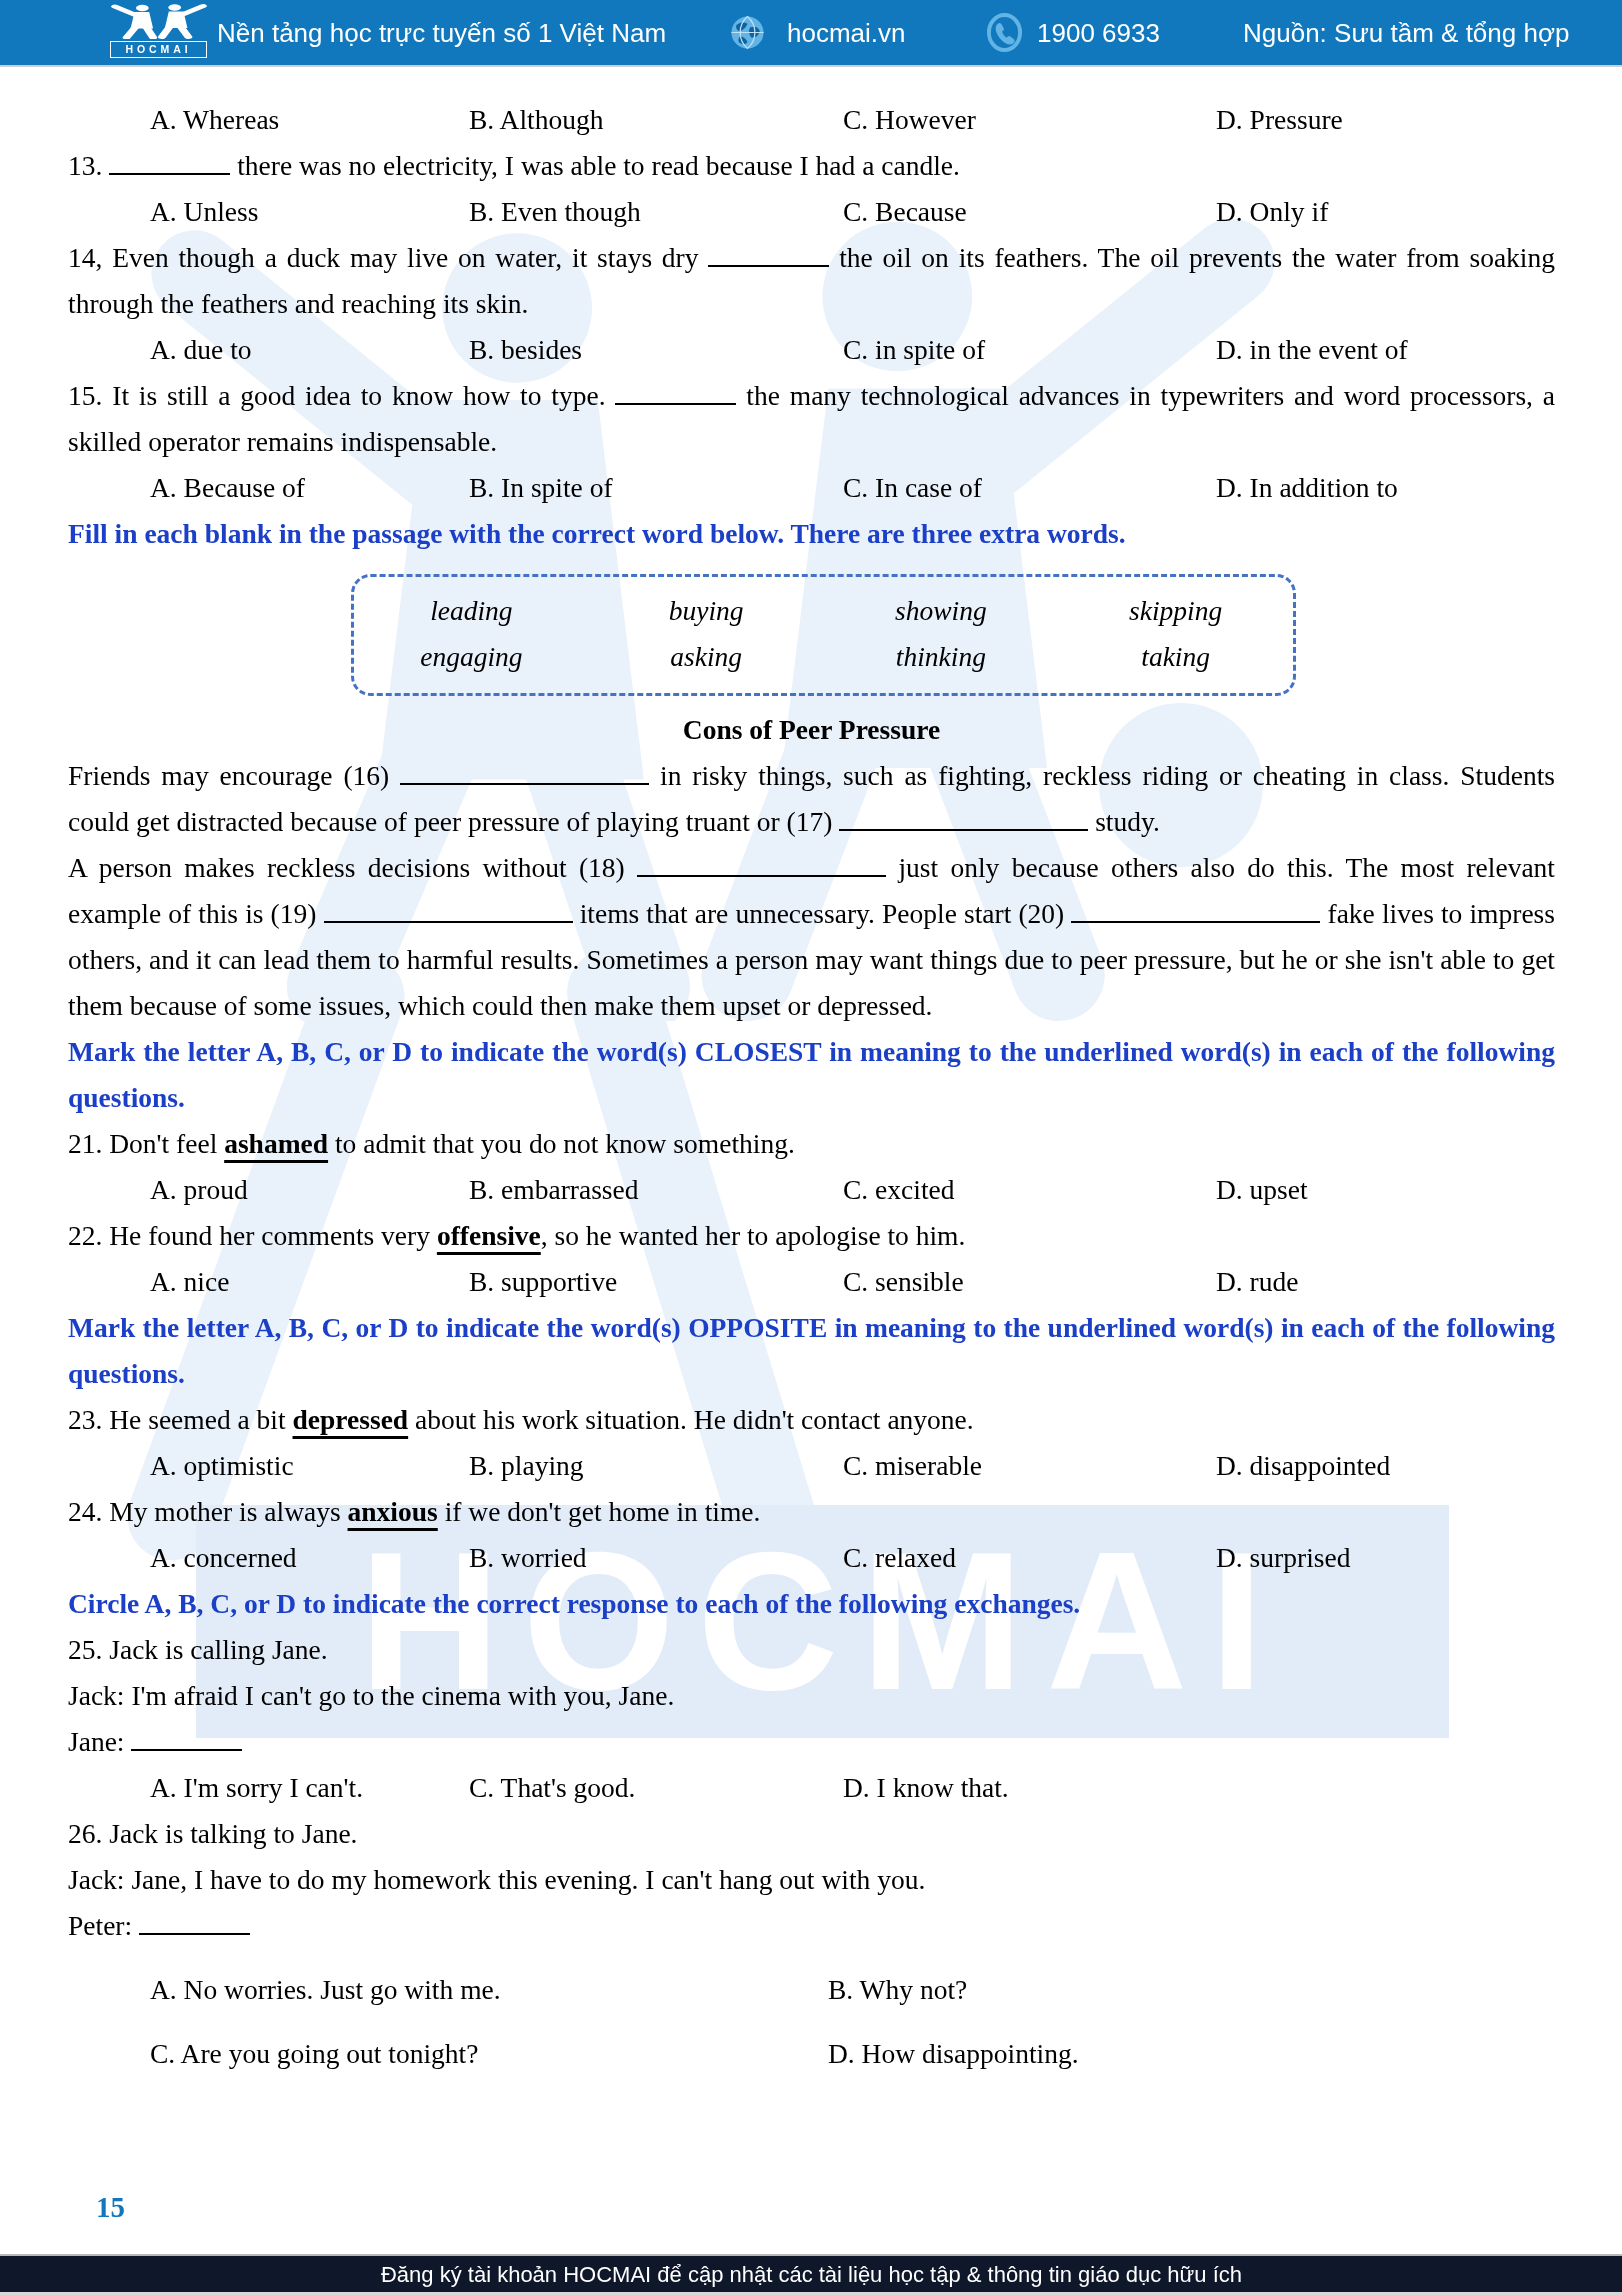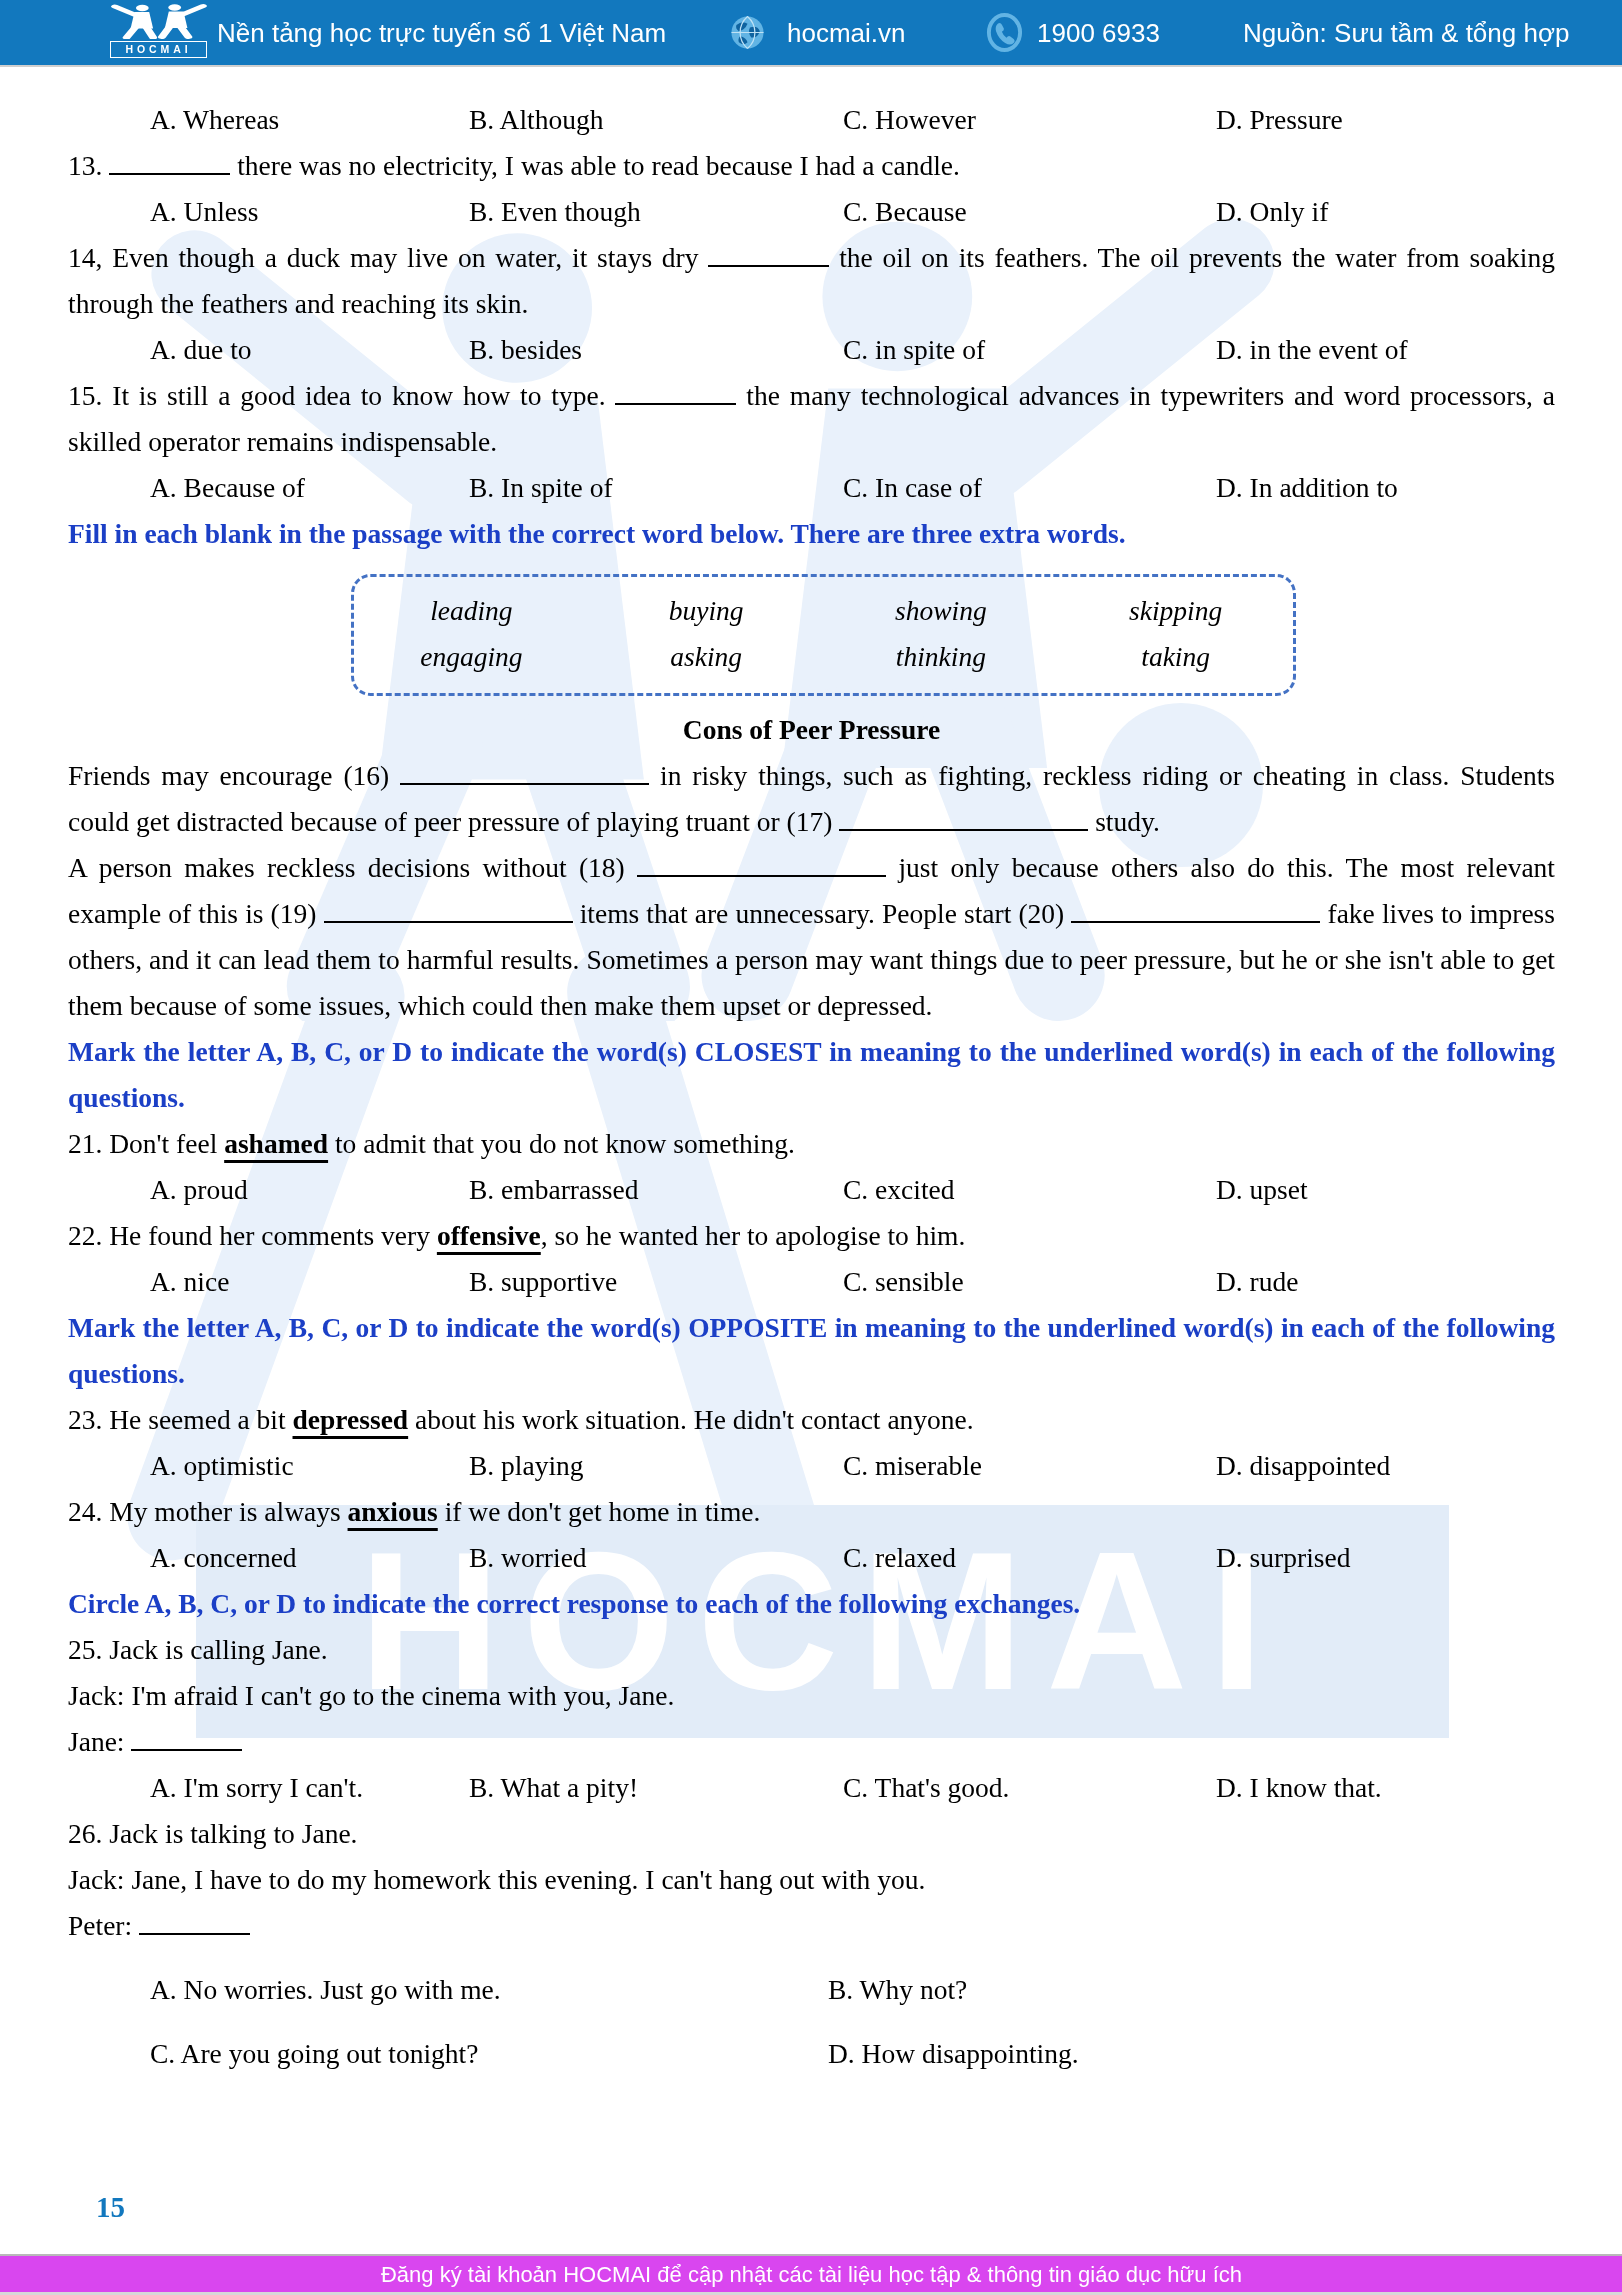--- a/index.html
+++ b/index.html
@@ -37,21 +37,21 @@
     letter-spacing:3.9px;line-height:14.4px;
   }
   .hdr-tagline{position:absolute;left:217px;top:17.7px;font-size:26px;}
   .hdr-globe{position:absolute;left:729px;top:14.4px;width:37px;height:37px;}
   .hdr-site{position:absolute;left:787px;top:17.7px;font-size:26px;}
   .hdr-phone-ic{position:absolute;left:985px;top:13px;width:39px;height:39px;}
   .hdr-phone{position:absolute;left:1037px;top:17.7px;font-size:26px;}
   .hdr-source{position:absolute;left:1243px;top:17.7px;font-size:26px;text-align:center;}
   
   .footer{
-    position:absolute;left:0;top:2254px;width:1623px;height:37px;background:#d946ef;
+    position:absolute;left:0;top:2254px;width:1623px;height:37px;background:#0f172a;
     border-top:2px solid #b9b9b9;z-index:3;text-align:center;
     font-family:"Liberation Sans","DejaVu Sans",sans-serif;
   }
   .footer span{color:#ffffff;font-size:22px;line-height:37px;}
   .footer-strip{position:absolute;left:0;top:2292px;width:1623px;height:3.9px;background:#d8d8d8;z-index:3;}
   .page-num{
     position:absolute;left:96px;top:2191px;z-index:2;color:#1278be;
     font-weight:bold;font-size:29px;
   }
   
@@ -275,21 +275,20 @@
 
   <div class="line">25. Jack is calling Jane.</div>
   <div class="line">Jack: I'm afraid I can't go to the cinema with you, Jane.</div>
   <div class="line">
     <span>Jane:</span>
     <span class="blank blank-sm"></span>
   </div>
 
   <div class="line opts4">
     <span>A. I'm sorry I can't.</span>
-    <span>B. What a pity!</span>
     <span>C. That's good.</span>
     <span>D. I know that.</span>
   </div>
 
   <div class="line">26. Jack is talking to Jane.</div>
   <div class="line">Jack: Jane, I have to do my homework this evening. I can't hang out with you.</div>
   <div class="line">
     <span>Peter:</span>
     <span class="blank blank-sm"></span>
   </div>

